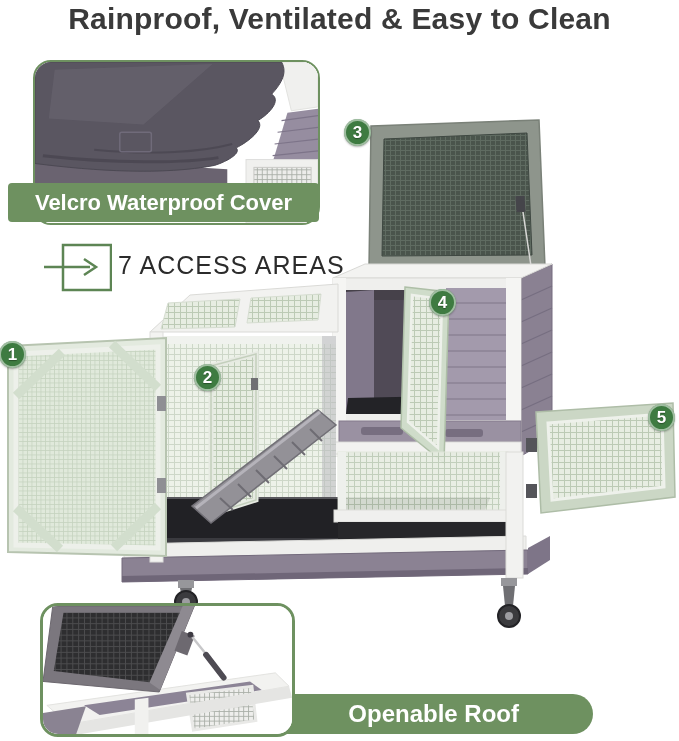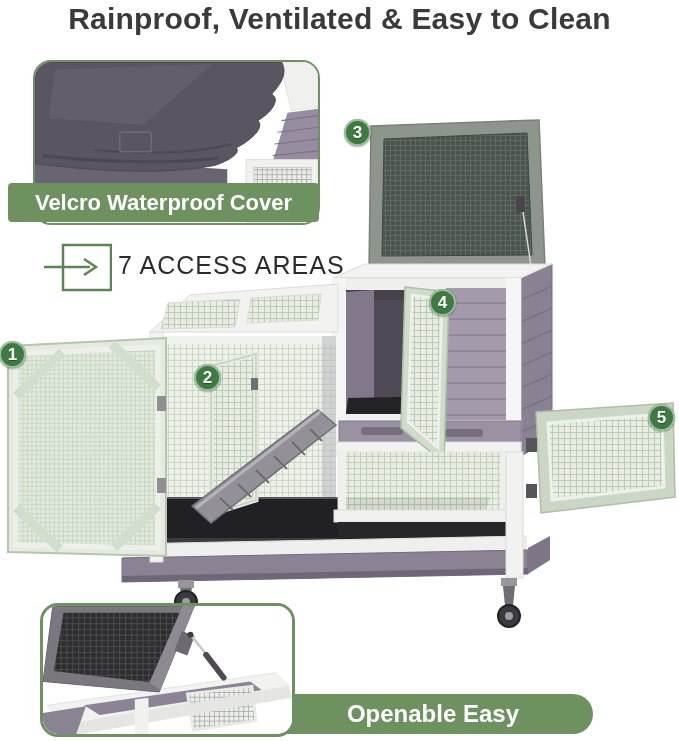--- a/index.html
+++ b/index.html
@@ -251,21 +251,21 @@
       <polygon points="21,7 143,7 111,80 11,68" fill="url(#bc-md)"></polygon>
       <polygon points="143,0 155,0 120,88 109,80" fill="#8e8a91"></polygon>
       <rect x="138" y="28" width="14" height="22" fill="#6d6970" transform="rotate(20 145 39)"></rect>
       <line x1="151" y1="30" x2="177" y2="63" stroke="#c7c7c9" stroke-width="2.5"></line>
       <line x1="167" y1="51" x2="185" y2="75" stroke="#4e4b53" stroke-width="6" stroke-linecap="round"></line>
       <circle cx="151" cy="30" r="3" fill="#3e3b43"></circle>
     </svg>
   </div>
 
   <div class="banner banner-roof">
-    <span>Openable Easy</span>
+    <span>Openable Roof</span>
   </div>
 
   <div class="badge b1">
       <span>1</span>
     </div>
   <div class="badge b2">
       <span>2</span>
     </div>
   <div class="badge b3">
       <span>3</span>

